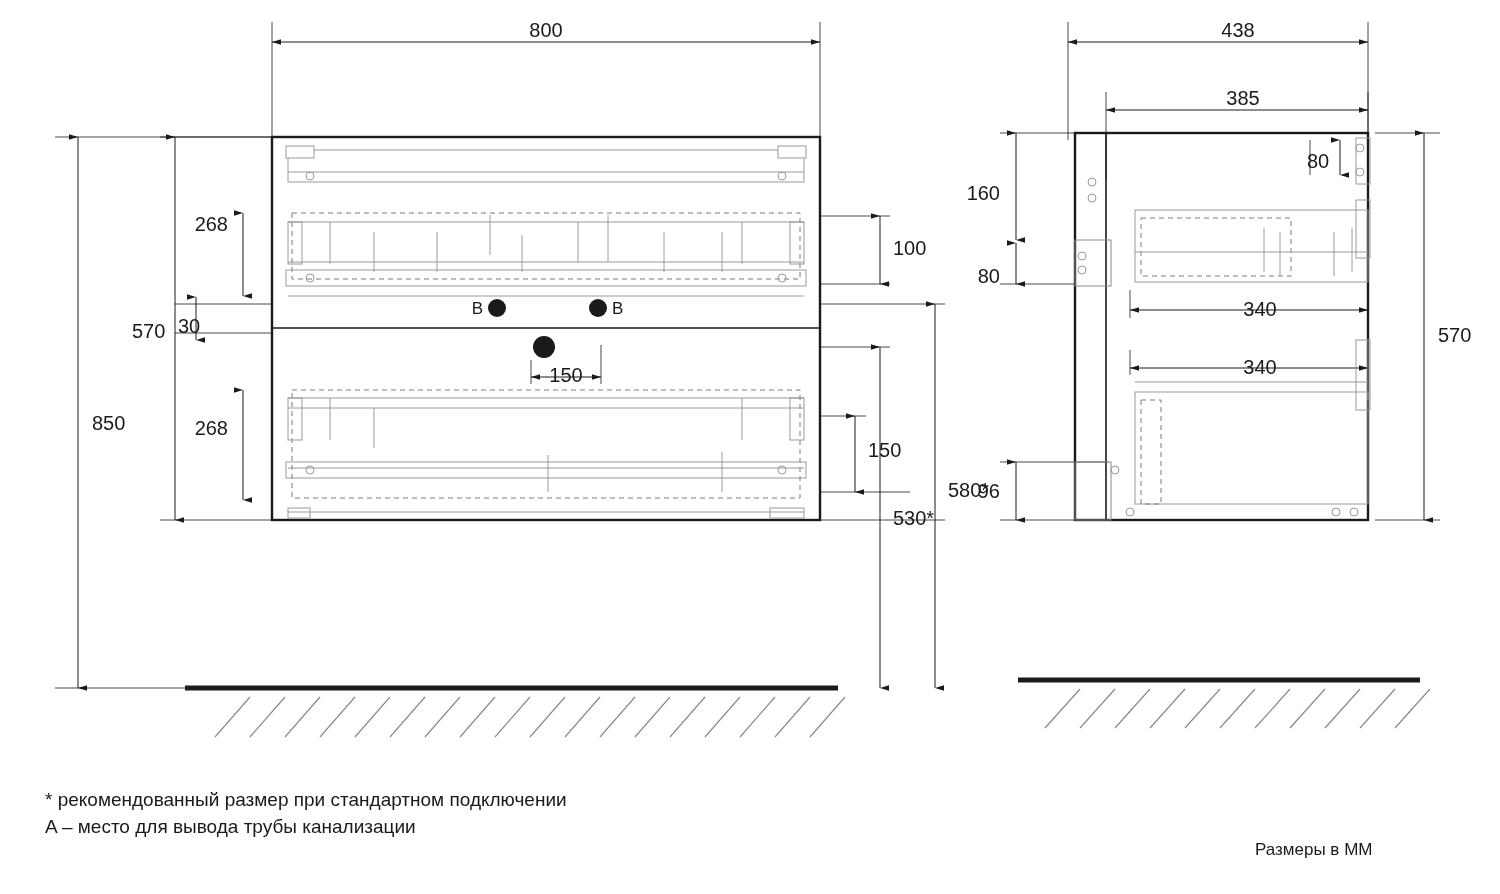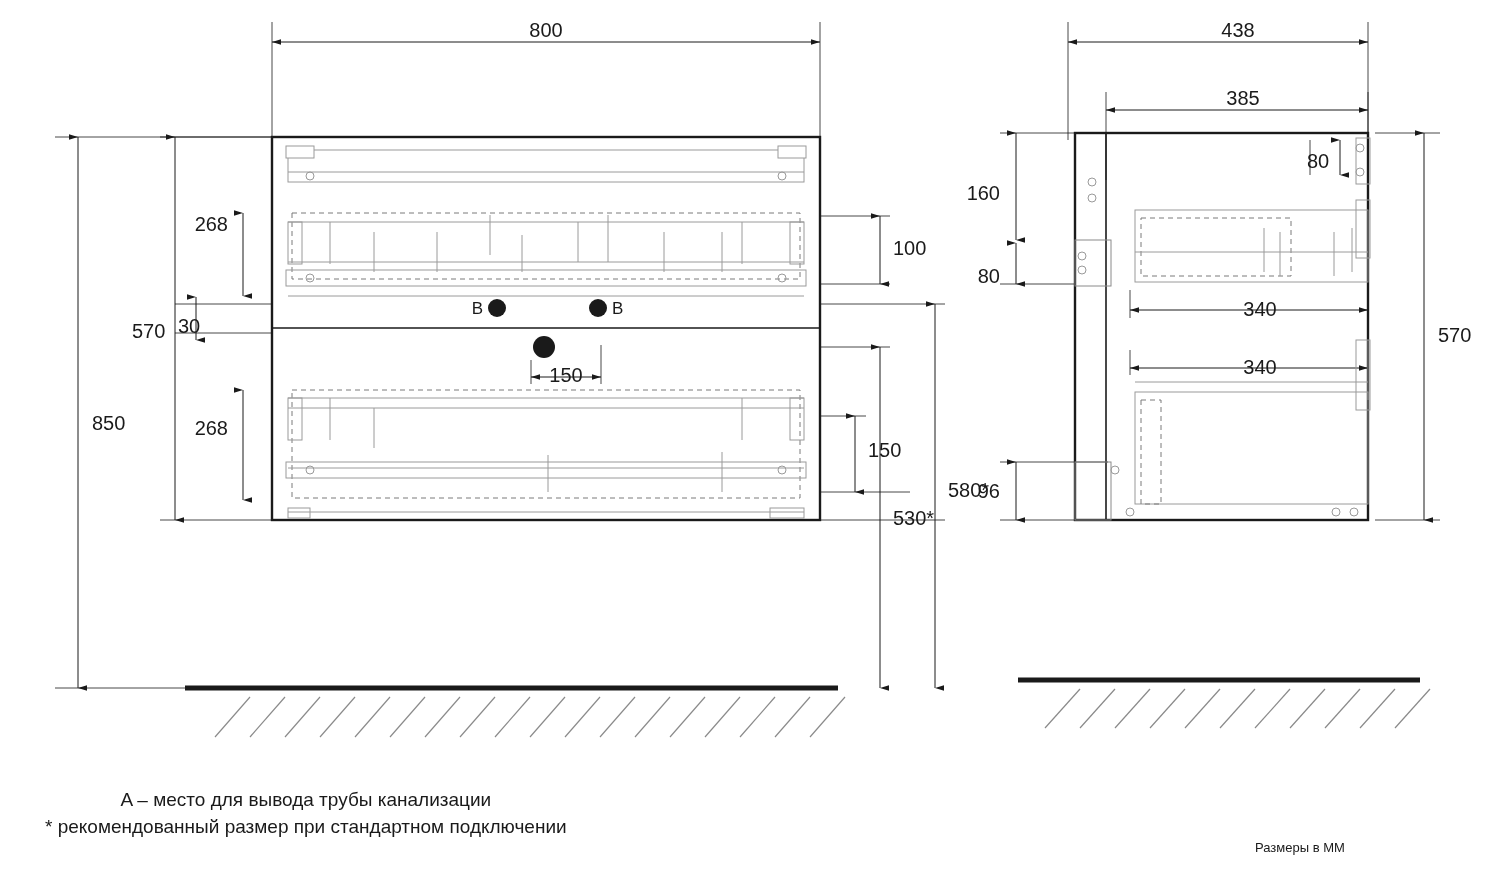--- a/index.html
+++ b/index.html
@@ -10,21 +10,20 @@
   body {
     font-family: "Liberation Sans", sans-serif;
     color: #1a1a1a;
   }
   #sheet {
     position: relative;
     width: 1500px;
     height: 894px;
     overflow: hidden;
     background: #ffffff;
-    text-align: center;
   }
   #sheet svg {
     position: absolute;
     left: 0;
     top: 0;
   }
   .notes {
     position: absolute;
     left: 45px;
     top: 786px;
@@ -34,21 +33,21 @@
     white-space: nowrap;
   }
   .notes div {
     margin: 0;
     padding: 0;
   }
   .units {
     position: absolute;
     left: 1255px;
     top: 840px;
-    font-size: 13px;
+    font-size: 17px;
     color: #1a1a1a;
     white-space: nowrap;
   }
   text {
     font-family: "Liberation Sans", sans-serif;
     fill: #1a1a1a;
   }
 </style>
 </head>
 <body>
@@ -346,19 +345,19 @@
           <line x1="1290" y1="728" x2="1325" y2="689"></line>
           <line x1="1325" y1="728" x2="1360" y2="689"></line>
           <line x1="1360" y1="728" x2="1395" y2="689"></line>
           <line x1="1395" y1="728" x2="1430" y2="689"></line>
         </g>
       </g>
     </g>
   </svg>
 
   <div class="notes">
+    <div>* рекомендованный размер при стандартном подключении</div>
     <div>A – место для вывода трубы канализации</div>
-    <div>* рекомендованный размер при стандартном подключении</div>
   </div>
 
   <div class="units">Размеры в ММ</div>
 
 </div>
 
 </body></html>

